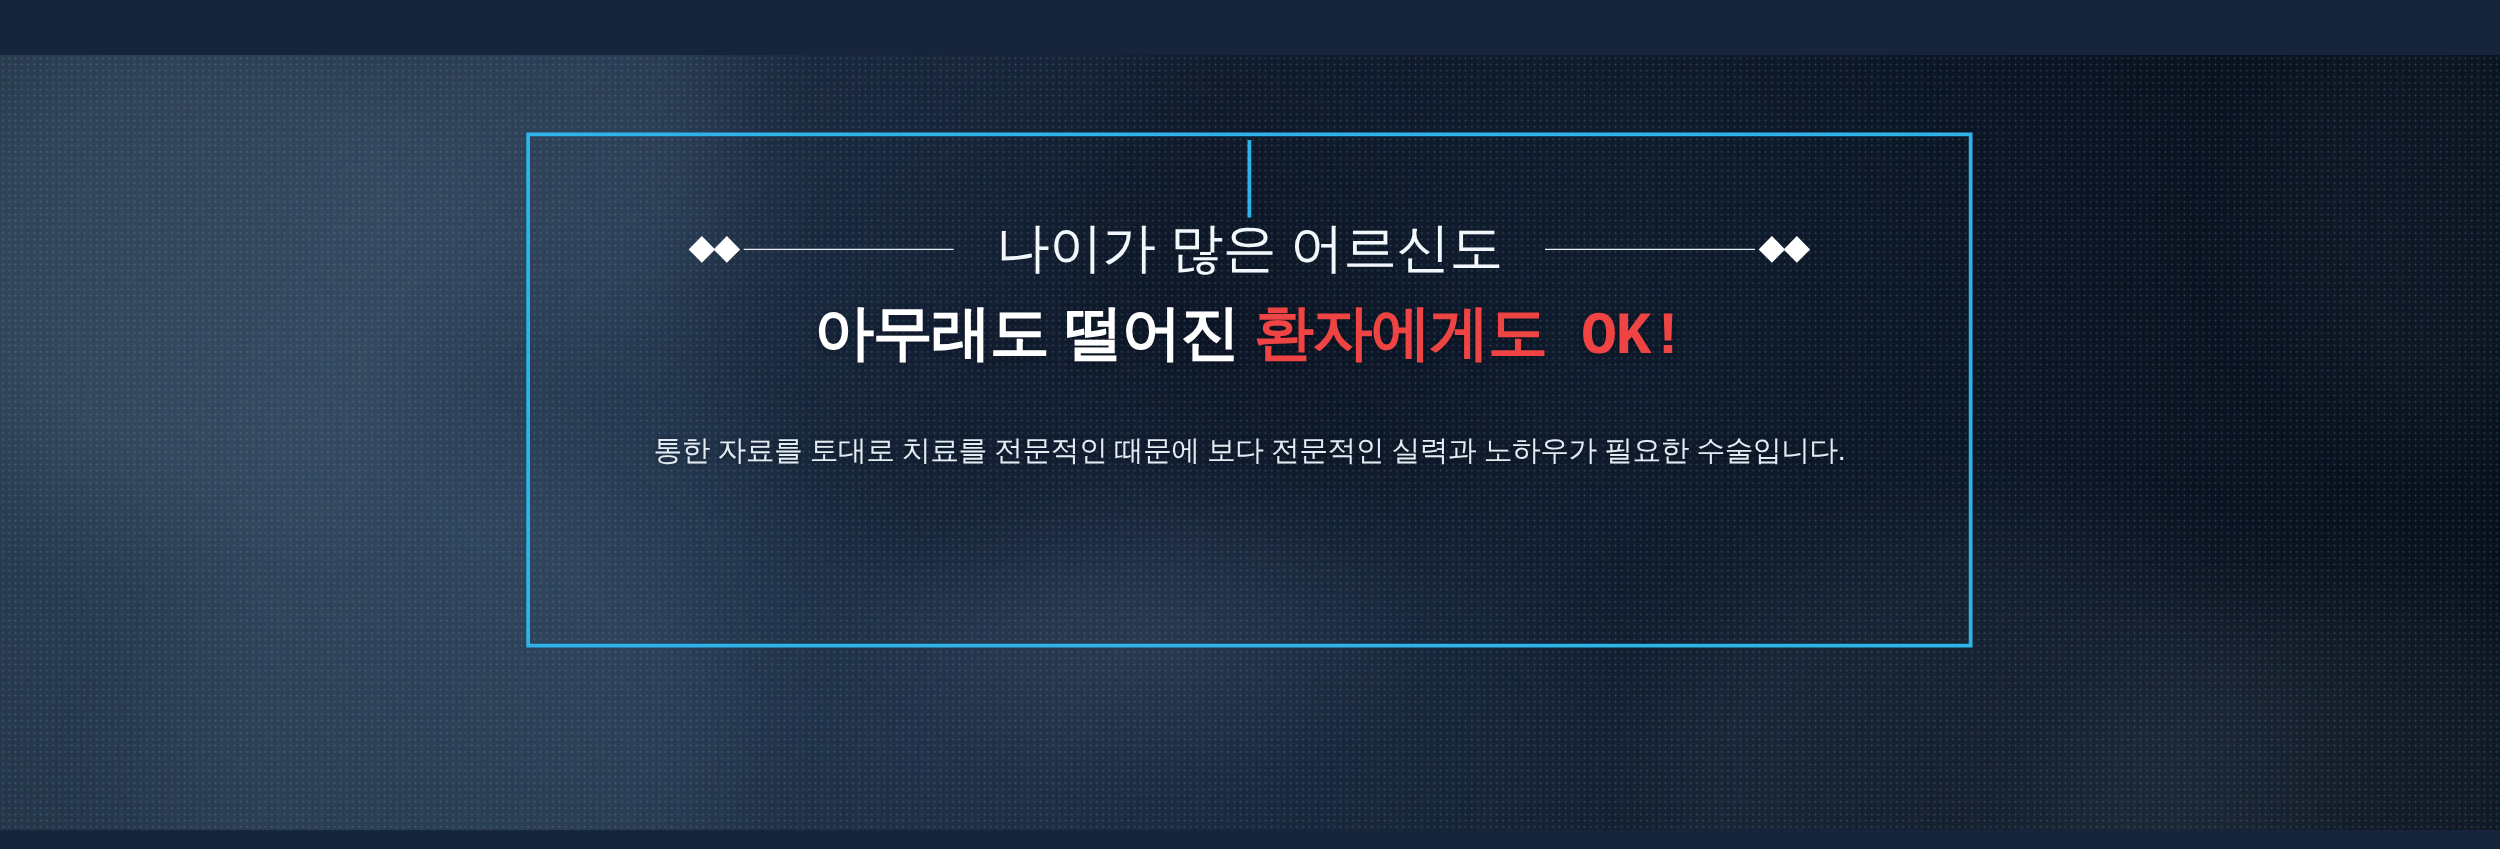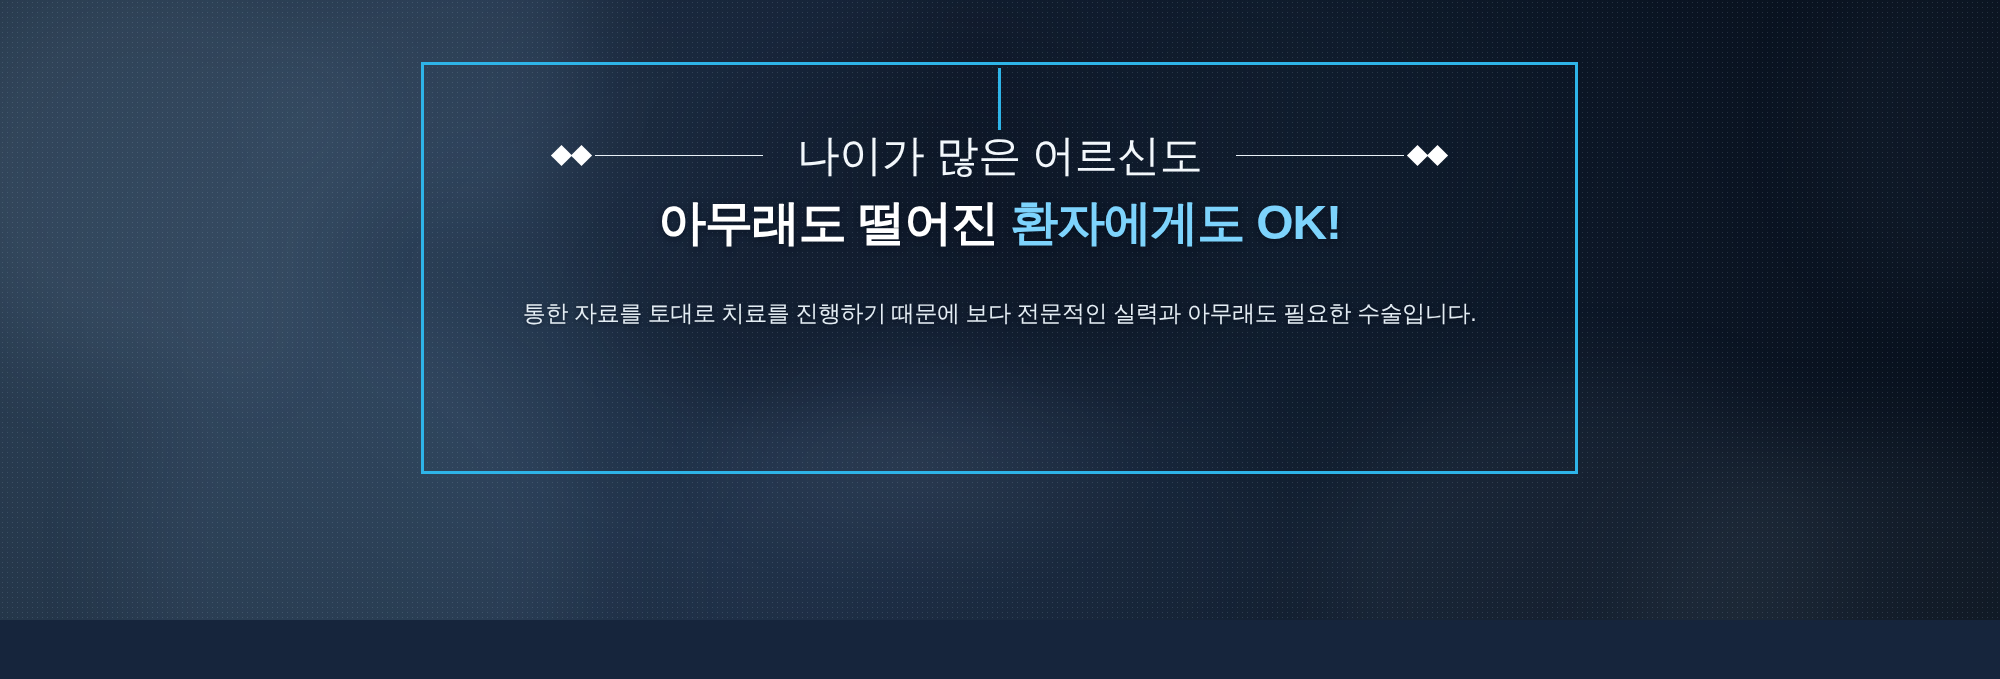--- a/index.html
+++ b/index.html
@@ -11,20 +11,21 @@
     background:#16253c;
     font-family:"Liberation Sans", sans-serif;
   }
 
   
   .stage {
     position:relative;
     width:2000px; height:620px;
     overflow:hidden;
     background:#1d2f48;
+    margin-top:44px;
   }
 
   
   .bg-base {
     position:absolute; inset:0;
     background:
       linear-gradient(100deg,
         #32485f 0%,
         #2c4158 14%,
         #24374e 30%,
@@ -142,21 +143,21 @@
   .headline-bold {
     margin-top:16px;
     font-size:48px;
     font-weight:800;
     letter-spacing:-1.2px;
     line-height:1.18;
     color:#ffffff;
     white-space:nowrap;
     text-shadow:0 2px 7px rgba(2,10,22,.55);
   }
-  .accent { color:#7dd3fc; }
+  .accent { color:#ef4444;font-family:Liberation Mono, monospace; }
 
   
   .para {
     line-height:1.66;
     letter-spacing:-.4px;
     white-space:nowrap;
   }
   .para-1 {
     margin-top:55px;
     font-size:25px;
@@ -219,17 +220,17 @@
       </span>
     </div>
 
     <h1 class="headline-bold">
       <span>아무래도 떨어진</span>
       <span class="accent">환자에게도 OK!</span>
     </h1>
 
 
     <p class="para para-2">
-      <span class="line">통한 자료를 토대로 치료를 진행하기 때문에 보다 전문적인 실력과 아무래도 필요한 수술입니다.</span>
+      <span class="line">통한 자료를 토대로 치료를 전문적인 때문에 보다 전문적인 실력과 노하우가 필요한 수술입니다.</span>
     </p>
 
   </div>
 </div>
 
 </body></html>

